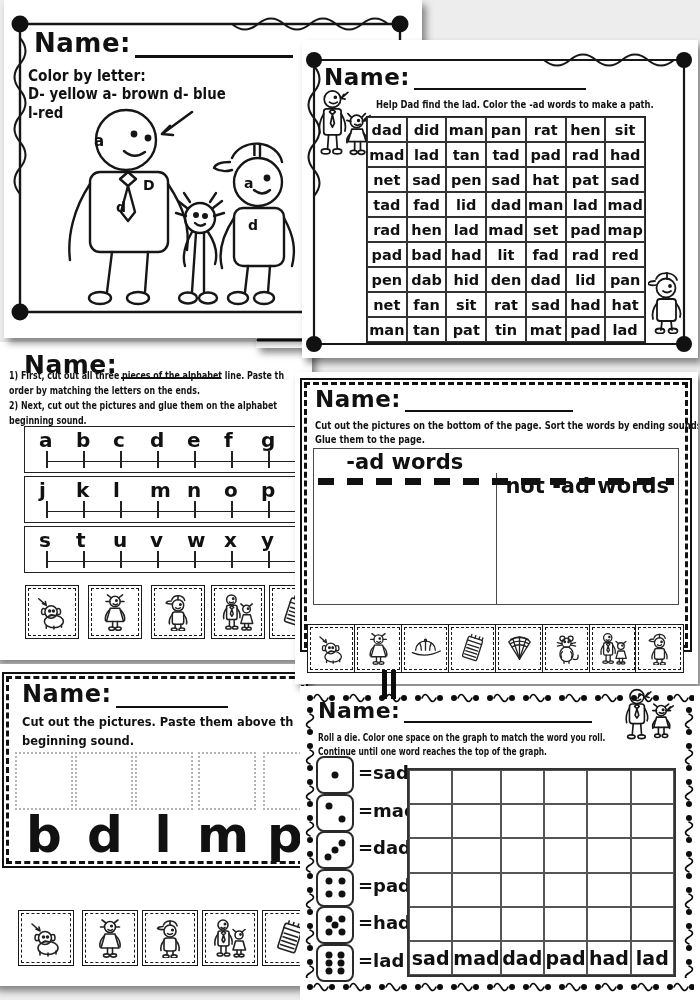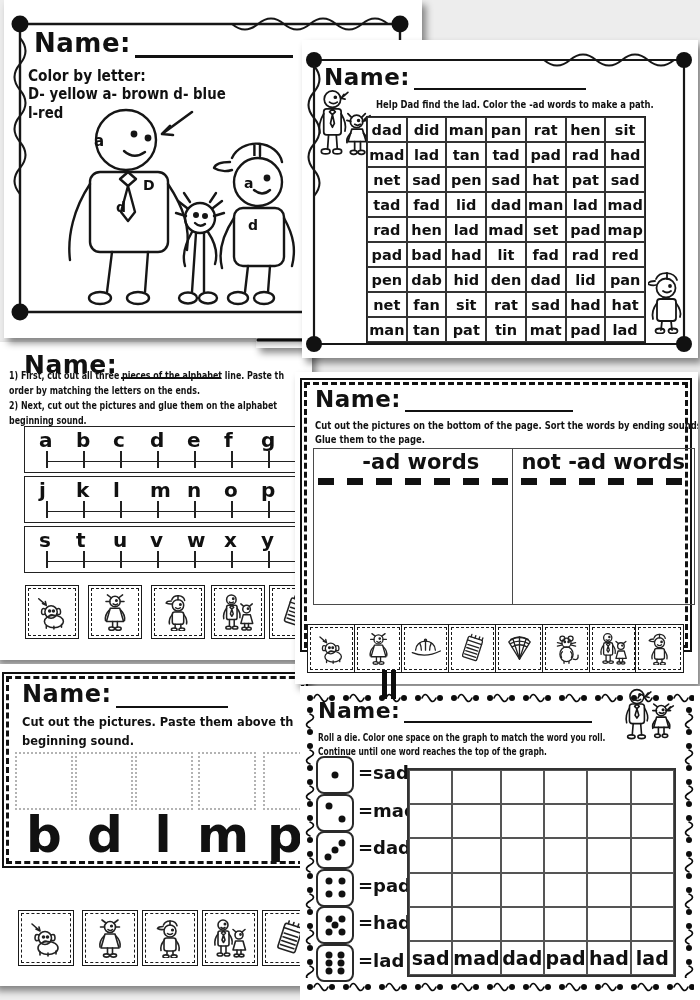--- a/index.html
+++ b/index.html
@@ -21,23 +21,23 @@
              font-weight:bold;font-size:14.5px;}
   .strip{position:absolute;border:1.6px solid #222;background:#fff;}
   .strip-line{position:absolute;left:22px;right:0;bottom:10px;border-top:1.6px solid #222;}
   .strip-letter{position:absolute;top:1px;font-size:20px;font-weight:bold;}
   .strip-tick{position:absolute;bottom:4px;width:1.6px;height:17px;background:#222;}
   .card{position:absolute;border:1.5px solid #1a1a1a;background:#fff;padding:2px;}
   .card-inner{width:100%;height:100%;border:1.6px dashed #1a1a1a;box-sizing:border-box;
               display:flex;align-items:center;justify-content:center;}
   .frame{position:absolute;border:2px solid #111;background:#fff;}
   .frame-inner{position:absolute;inset:2px;border:3px dashed #111;}
-  .sort-table{position:absolute;border:1.6px solid #4a4a4a;display:flex;padding-left:16px;}
+  .sort-table{position:absolute;border:1.6px solid #4a4a4a;display:flex;}
   .sort-col{flex:1;position:relative;}
-  .sort-col + .sort-col{border-left:1.6px solid #4a4a4a;}
+  .sort-col + .sort-col{border-left:1.6px solid #4a4a4a;margin-top:24px;}
   .sort-head{text-align:center;font-weight:bold;font-size:21px;padding-top:1px;}
   .dash-sep{position:absolute;left:4px;right:4px;height:7px;
             background:repeating-linear-gradient(90deg,#111 0 16px,transparent 16px 29px);}
   .dashed-box{position:absolute;border:2px dotted #b3b3b3;background:#fff;}
   .bigletter{position:absolute;transform:translateX(-50%);font-size:50px;font-weight:bold;line-height:1;}
   .die{position:absolute;width:34px;height:34px;border:2px solid #2a2a2a;border-radius:8px;background:#fff;}
   .pip{position:absolute;width:7px;height:7px;border-radius:50%;background:#111;transform:translate(-50%,-50%);}
   .die-label{position:absolute;font-size:18px;font-weight:bold;}
   .graph{position:absolute;display:grid;border:2px solid #333;background:#fff;}
   .gcell{border:.8px solid #555;display:flex;align-items:center;justify-content:center;

